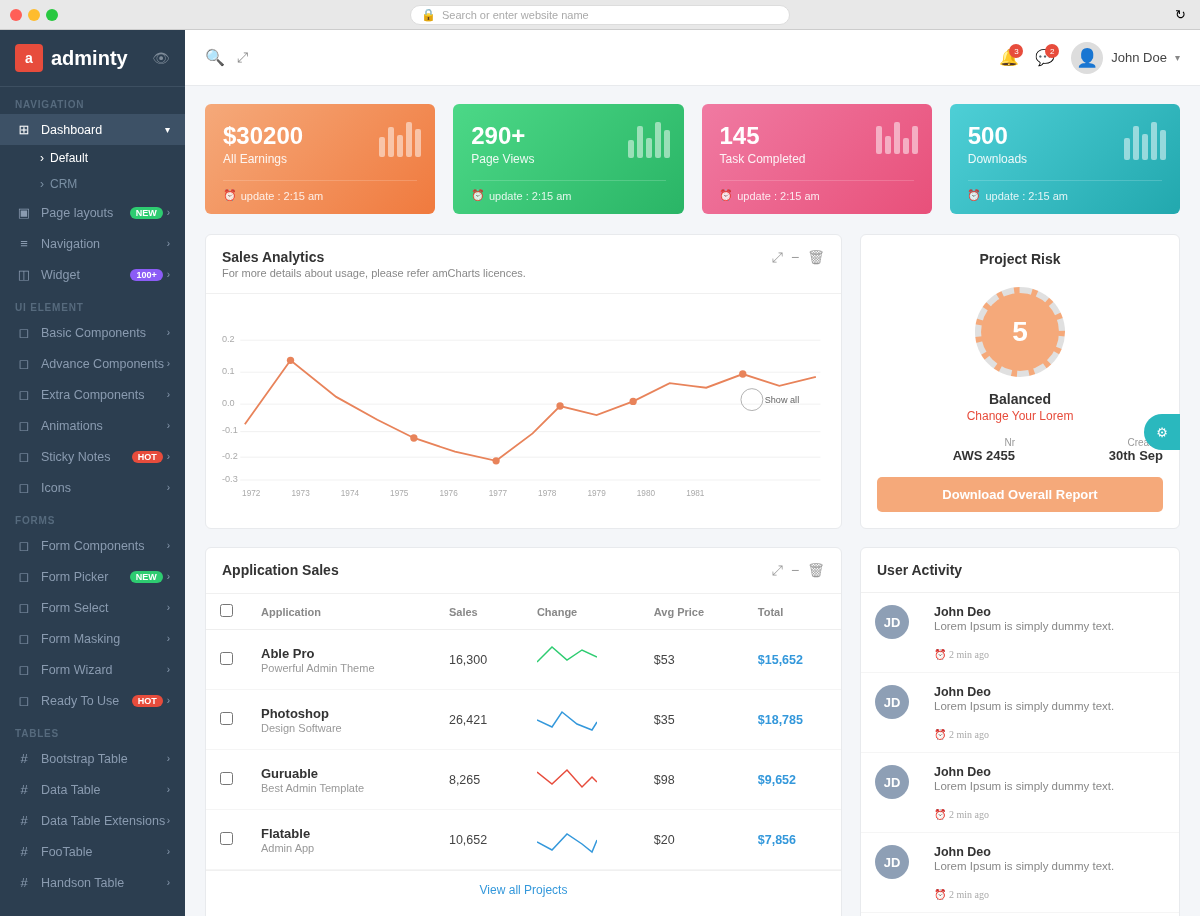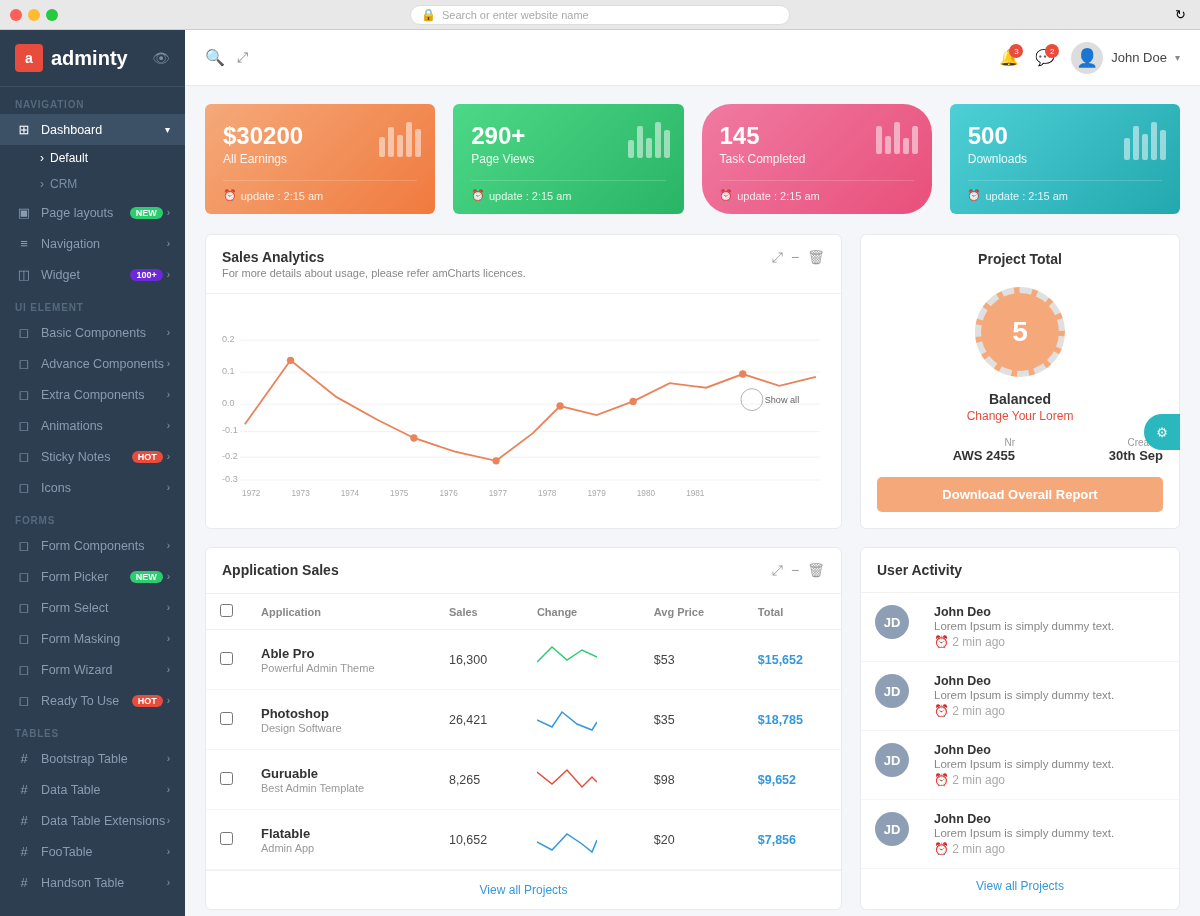--- a/index.html
+++ b/index.html
@@ -28,21 +28,21 @@
     .sidebar-eye { color: #7f8c9a; font-size: 14px; cursor: pointer; }
 
     .sidebar-section { padding: 12px 15px 4px; font-size: 10px; font-weight: 700; color: #566a7d; text-transform: uppercase; letter-spacing: 0.8px; }
     .sidebar-item { display: flex; align-items: center; padding: 8px 15px; cursor: pointer; color: #8a9bb0; font-size: 12.5px; position: relative; transition: background 0.15s; }
     .sidebar-item.active { background: #3d5166; color: #fff; }
     .sidebar-item .icon { width: 18px; margin-right: 8px; text-align: center; font-size: 13px; }
     .sidebar-item .chevron { margin-left: auto; font-size: 10px; }
     .sidebar-item .badge { margin-left: auto; padding: 1px 6px; border-radius: 10px; font-size: 9px; font-weight: 700; }
     .badge-new { background: #2ecc71; color: white; }
     .badge-hot { background: #e74c3c; color: white; }
-    .badge-num { background: #6d28d9; color: white; }
+    .badge-num { background: #8b5cf6; color: white; }
     .sidebar-subitem { padding: 6px 15px 6px 40px; color: #7a8fa3; font-size: 12px; cursor: pointer; }
     .sidebar-subitem.active { color: #fff; }
     .sidebar-subitem::before { content: '›'; margin-right: 6px; }
 
     
     .main-area { flex: 1; background: #f4f6f9; overflow-y: auto; }
     .main-area::-webkit-scrollbar { width: 6px; }
     .main-area::-webkit-scrollbar-thumb { background: #ccc; }
 
     
@@ -57,21 +57,21 @@
     .user-name { font-size: 13px; color: #444; font-weight: 500; }
 
     
     .content { padding: 18px 20px; }
 
     
     .stat-cards { display: grid; grid-template-columns: repeat(4, 1fr); gap: 18px; margin-bottom: 20px; }
     .stat-card { border-radius: 6px; padding: 18px 18px 12px; color: white; position: relative; overflow: hidden; min-height: 110px; }
     .stat-card-orange { background: linear-gradient(135deg, #f5a97a, #f07a3e); }
     .stat-card-green { background: linear-gradient(135deg, #4cd887, #2ab566); }
-    .stat-card-pink { background: linear-gradient(135deg, #f07aa2, #e8507a); border-radius: 29px; }
+    .stat-card-pink { background: linear-gradient(135deg, #f07aa2, #e8507a); }
     .stat-card-teal { background: linear-gradient(135deg, #4ecfd6, #22a8ae); }
     .stat-card-value { font-size: 24px; font-weight: 700; }
     .stat-card-label { font-size: 12px; margin-top: 2px; opacity: 0.9; }
     .stat-card-mini-chart { position: absolute; right: 14px; top: 18px; display: flex; align-items: flex-end; gap: 3px; }
     .mini-bar { width: 6px; background: rgba(255,255,255,0.5); border-radius: 2px; }
     .stat-card-footer { margin-top: 14px; font-size: 11px; opacity: 0.85; display: flex; align-items: center; gap: 4px; border-top: 1px solid rgba(255,255,255,0.2); padding-top: 8px; }
 
     
     .two-col { display: grid; grid-template-columns: 1fr 320px; gap: 18px; margin-bottom: 18px; }
     .panel { background: #fff; border-radius: 6px; border: 1px solid #e8eaed; }
@@ -100,21 +100,21 @@
     .app-name { font-weight: 600; color: #333; font-size: 13px; }
     .app-sub { font-size: 11px; color: #999; margin-top: 1px; }
     .total-link { color: #3498db; font-weight: 600; text-decoration: none; }
     .view-all { text-align: center; padding: 12px; font-size: 12px; color: #3498db; cursor: pointer; border-top: 1px solid #f0f0f0; }
 
     
     .activity-item { display: flex; gap: 25px; padding: 12px 14px; border-bottom: 1px solid #f5f5f5; }
     .activity-avatar { width: 34px; height: 34px; border-radius: 50%; background: #8e9fb5; flex-shrink: 0; display: flex; align-items: center; justify-content: center; color: white; font-size: 13px; font-weight: 600; }
     .activity-name { font-size: 12.5px; font-weight: 600; color: #333; }
     .activity-text { font-size: 11.5px; color: #888; margin-top: 1px; }
-    .activity-time { font-size: 12px; color: #aaa; margin-top: 3px; display: flex; align-items: center; gap: 3px; }
+    .activity-time { font-size: 10px; color: #aaa; margin-top: 17px; display: flex; align-items: center; gap: 3px; font-family: Liberation Serif, serif; }
     .activity-view-all { text-align: center; padding: 10px; font-size: 12px; color: #3498db; cursor: pointer; }
   </style>
 </head>
 <body>
 
 <div class="window-chrome">
   <div class="traffic-lights">
     <div class="traffic-light tl-red"></div>
     <div class="traffic-light tl-yellow"></div>
     <div class="traffic-light tl-green"></div>
@@ -401,21 +401,21 @@
               <text x="292" y="198" font-size="9" fill="#aaa">1977</text>
               <text x="346" y="198" font-size="9" fill="#aaa">1978</text>
               <text x="400" y="198" font-size="9" fill="#aaa">1979</text>
               <text x="454" y="198" font-size="9" fill="#aaa">1980</text>
               <text x="508" y="198" font-size="9" fill="#aaa">1981</text>
             </svg>
           </div>
         </div>
 
         <div class="panel" style="display:flex;flex-direction:column;align-items:center;padding:16px;">
-          <div class="panel-title" style="text-align:center;margin-bottom:10px;">Project Total</div>
+          <div class="panel-title" style="text-align:center;margin-bottom:10px;">Project Risk</div>
           <div class="risk-circle">
             <span>5</span>
           </div>
           <div class="risk-label">Balanced</div>
           <div class="risk-change">Change Your Lorem</div>
           <div class="risk-details">
             <div>
               <div class="risk-detail-label">Nr</div>
               <div class="risk-detail-val">AWS 2455</div>
             </div>

